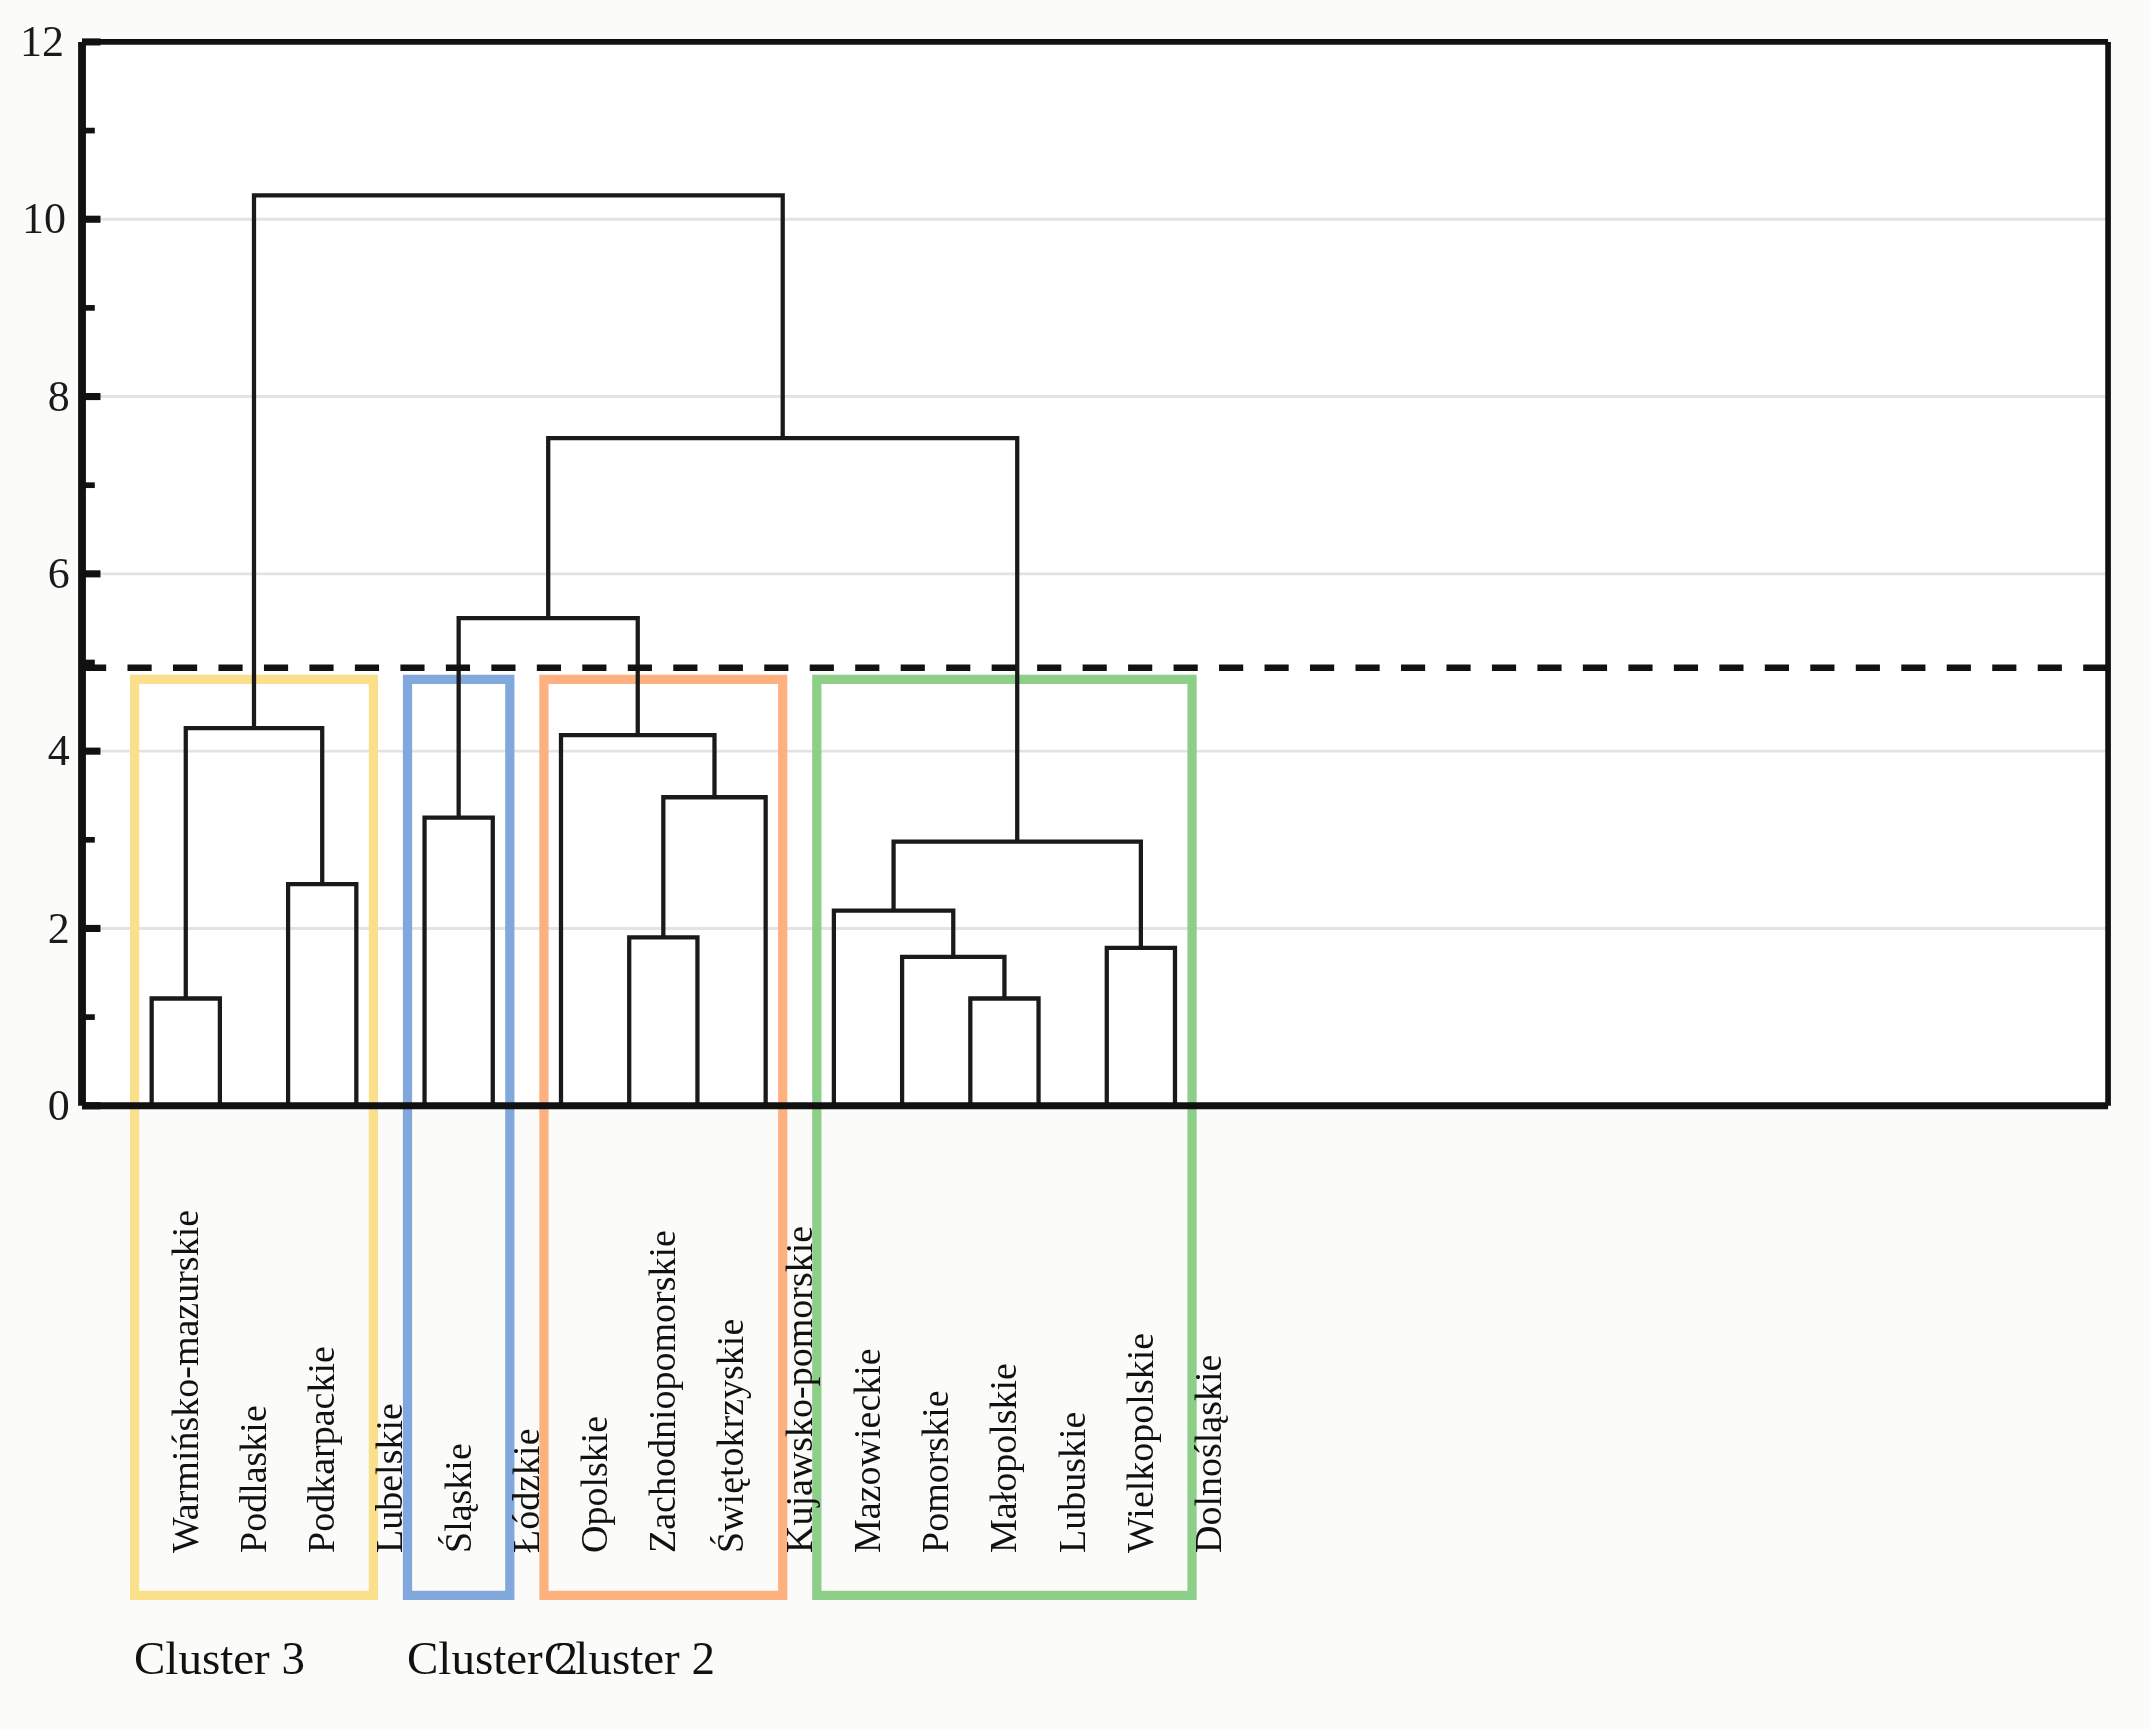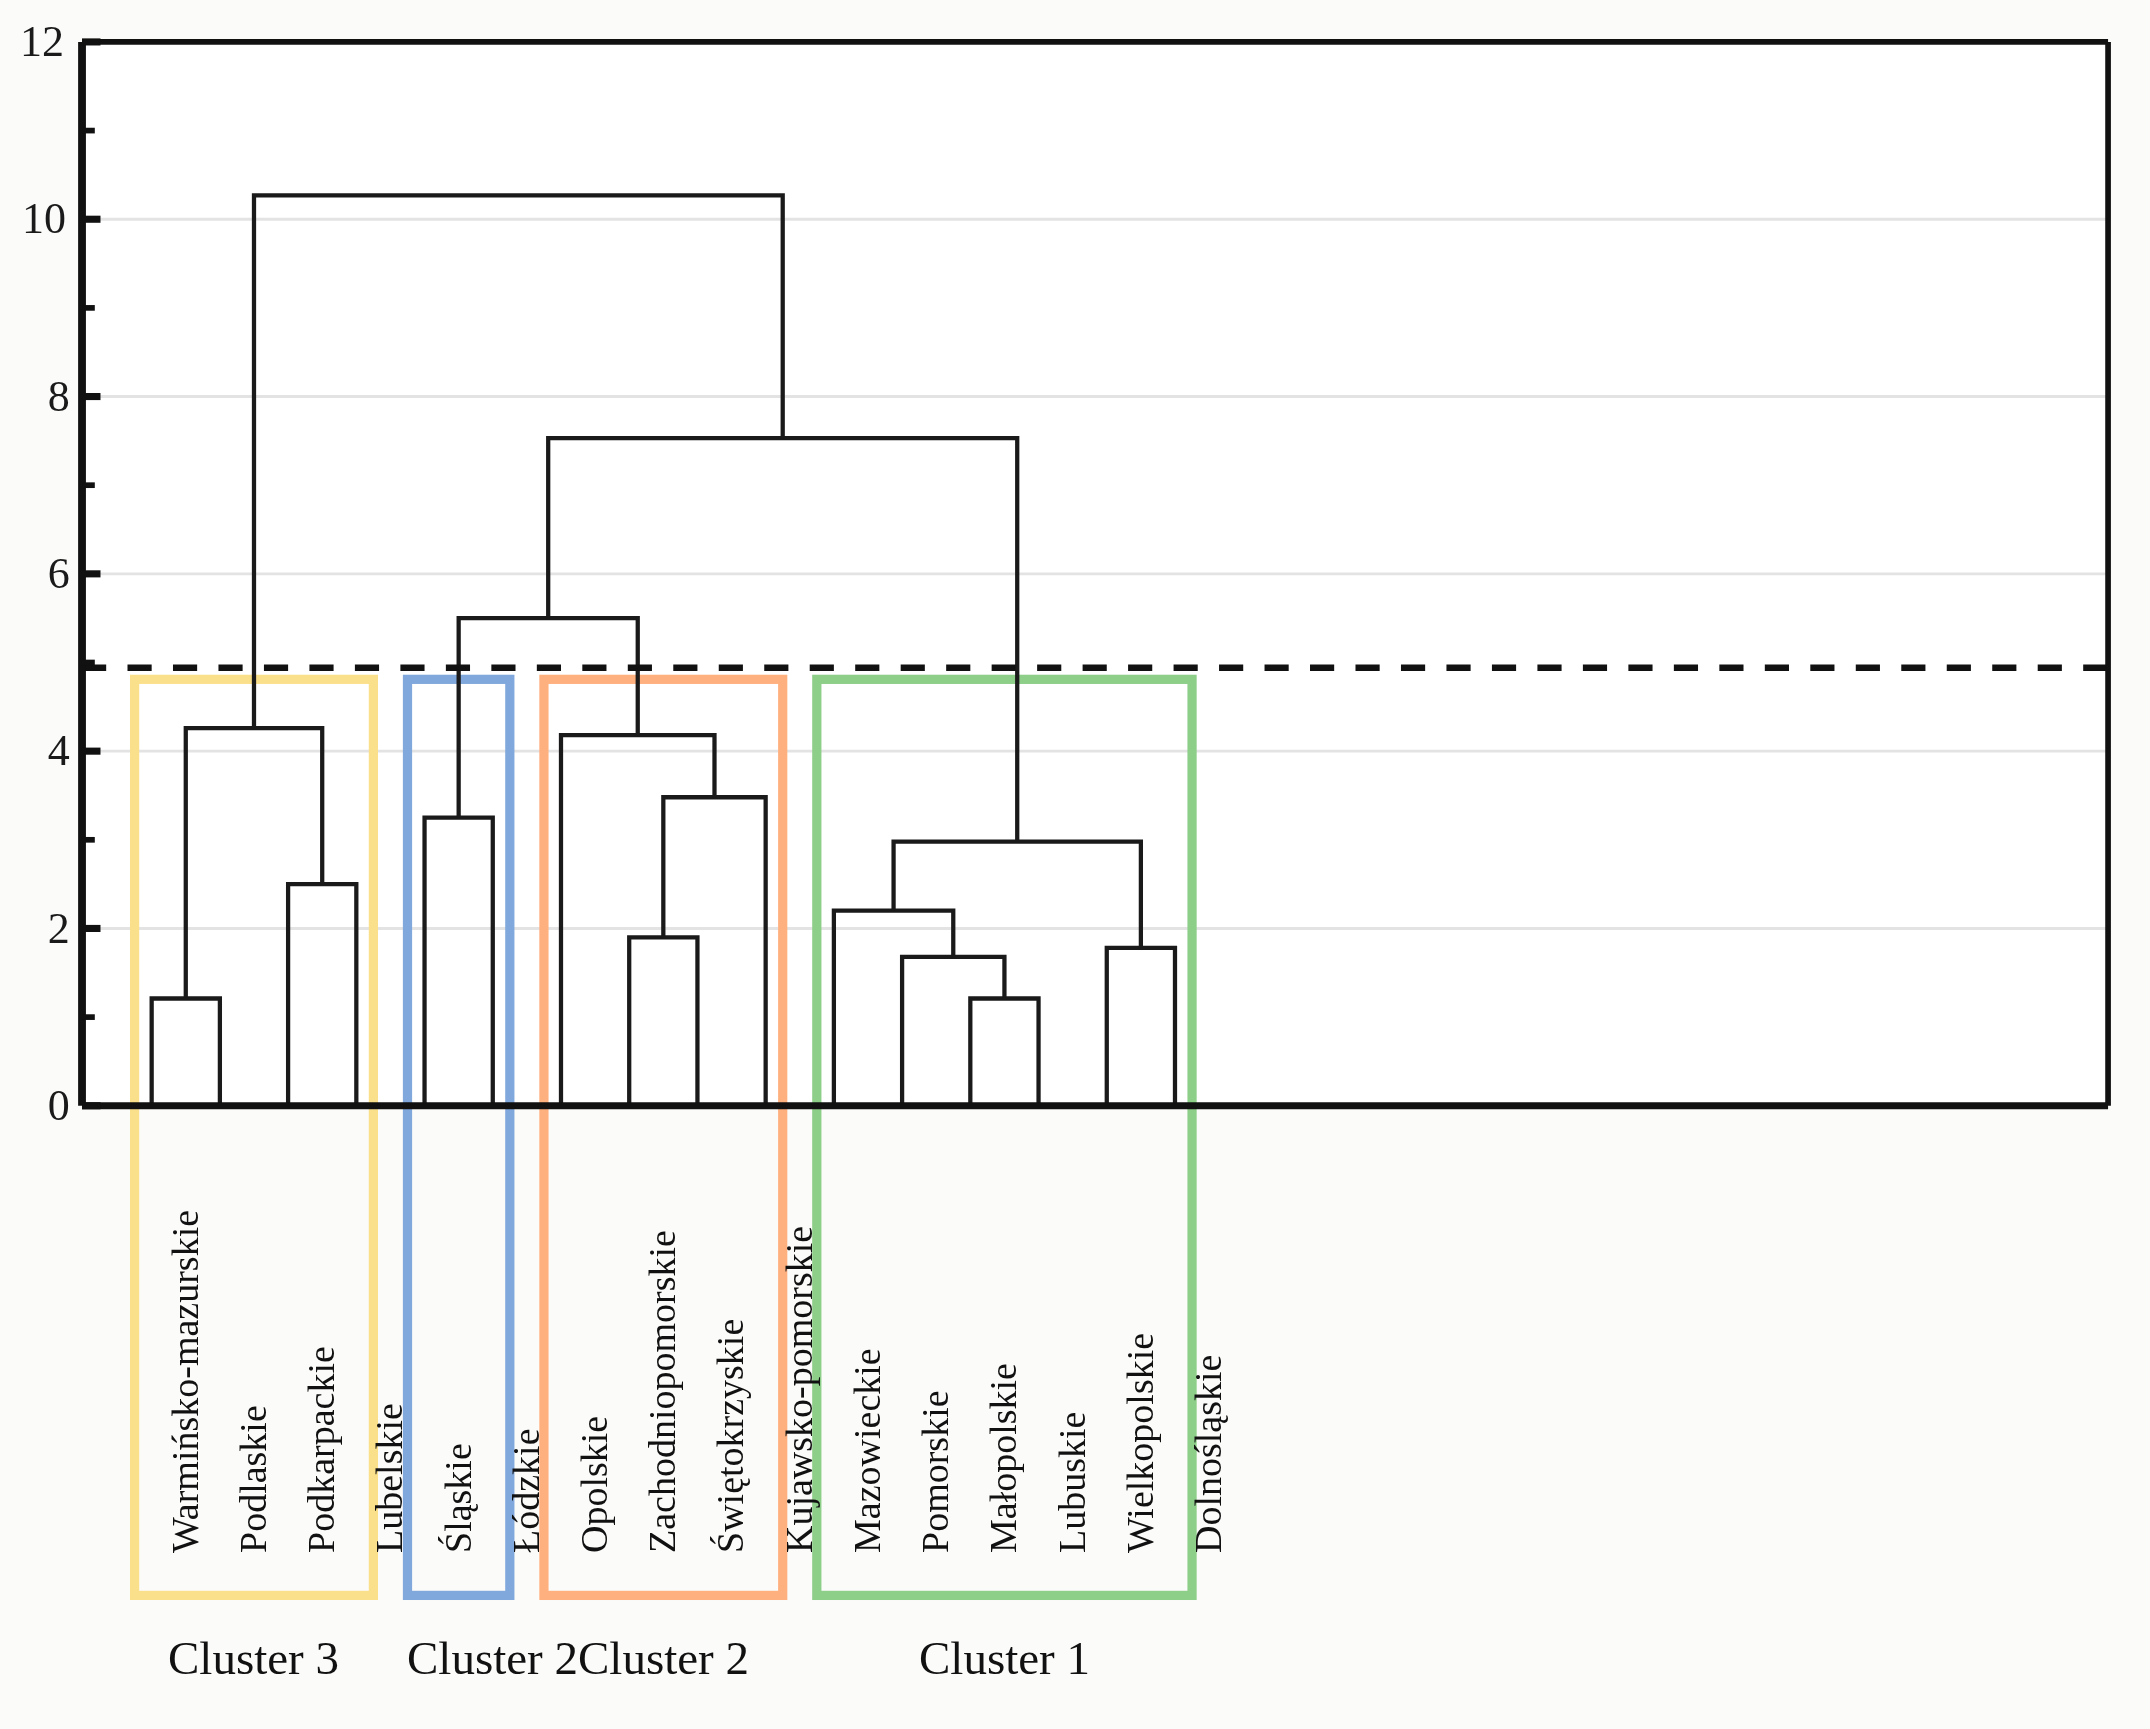--- a/index.html
+++ b/index.html
@@ -25,21 +25,21 @@
     color:#111;
     white-space:nowrap;
     transform-origin:left top;
     transform:rotate(-90deg);
     line-height:1;
   }
   .cluster-caption{
     position:absolute;
     font-size:47px;
     color:#111;
-    text-align:center;
+    text-align:left;
     line-height:1;
     white-space:nowrap;
   }
 </style>
 </head>
 <body>
 
 <div id="root">
   <svg id="figure" viewBox="0 0 3026 2433" xmlns="http://www.w3.org/2000/svg">
       <rect x="115" y="59" width="2851" height="1497" fill="#ffffff"></rect>
@@ -135,15 +135,14 @@
     <div class="leaf-label" style="left: 780px; top: 1553px;">Kujawsko-pomorskie</div>
     <div class="leaf-label" style="left: 848px; top: 1553px;">Mazowieckie</div>
     <div class="leaf-label" style="left: 916px; top: 1553px;">Pomorskie</div>
     <div class="leaf-label" style="left: 984px; top: 1553px;">Małopolskie</div>
     <div class="leaf-label" style="left: 1053px; top: 1553px;">Lubuskie</div>
     <div class="leaf-label" style="left: 1121px; top: 1553px;">Wielkopolskie</div>
     <div class="leaf-label" style="left: 1189px; top: 1553px;">Dolnośląskie</div>
     <div class="cluster-caption" style="left: 134px; width: 239px; top: 1635px;">Cluster 3</div>
     <div class="cluster-caption" style="left: 407px; width: 102px; top: 1635px;">Cluster 2</div>
     <div class="cluster-caption" style="left: 544px; width: 239px; top: 1635px;">Cluster 2</div>
-    <div class="cluster-caption" style="left: 817px; width: 375px; top: 1635px;">Cluster 1</div>
   </div>
 
 
 </body></html>

